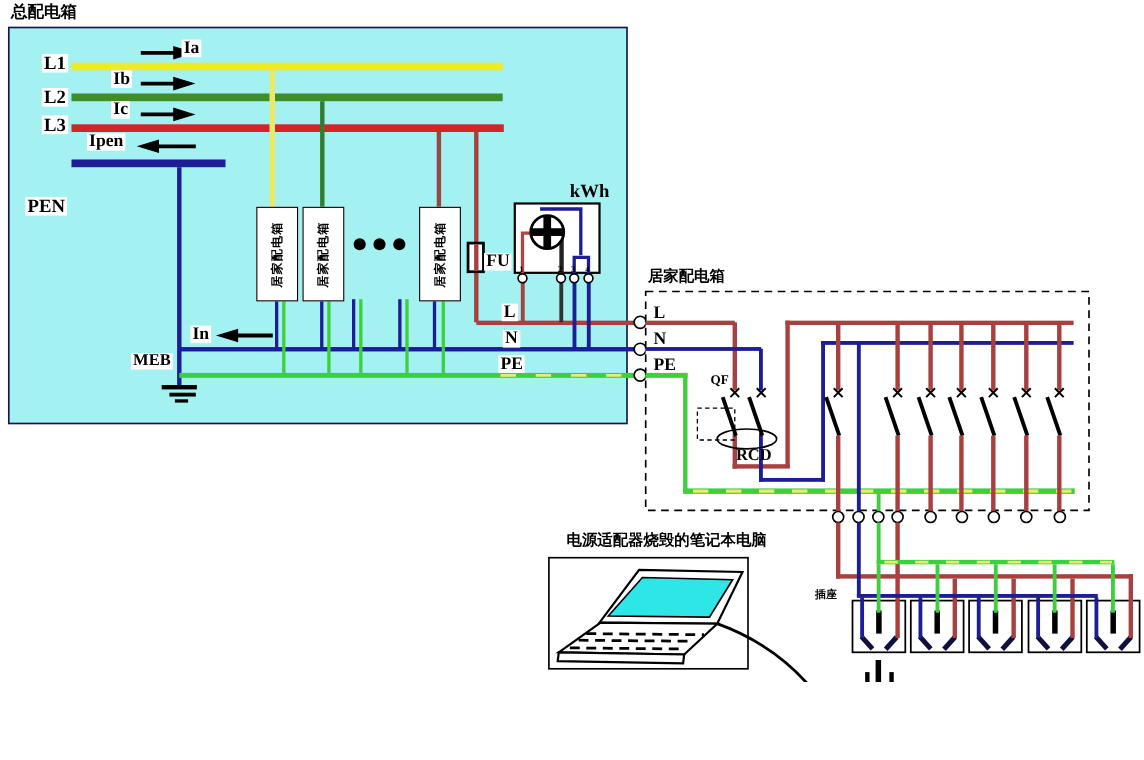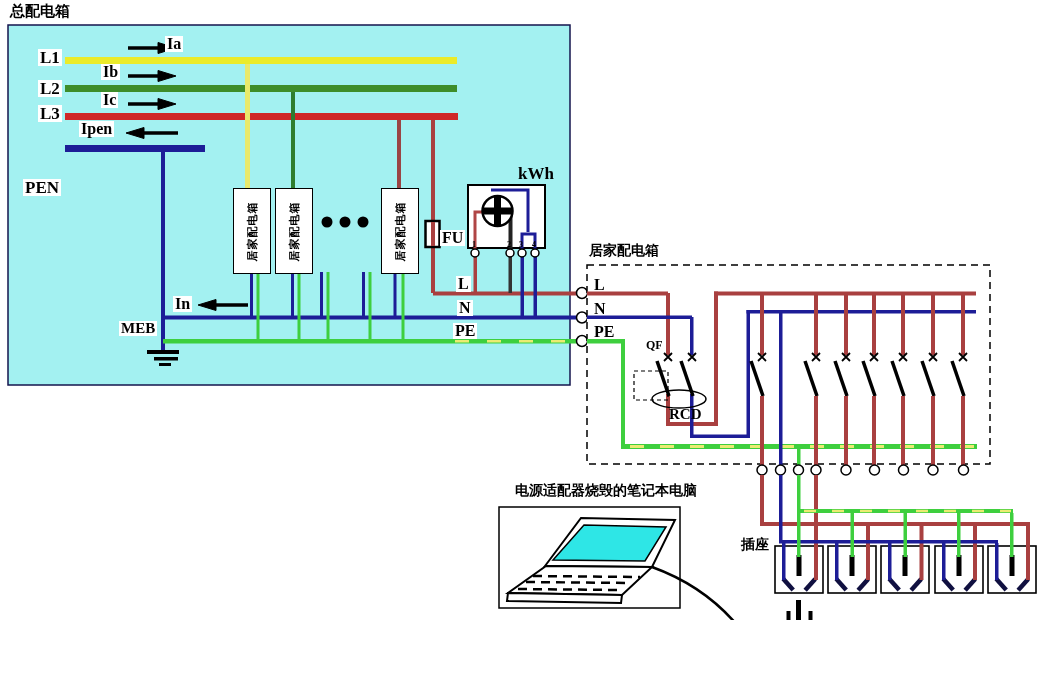--- a/index.html
+++ b/index.html
@@ -368,16 +368,16 @@
 <div class="lbl serif16" style="left:457px;top:300px;">N</div>
 <div class="lbl serif16" style="left:453px;top:323px;">PE</div>
 
 <div class="lbl cjk" style="left:589px;top:243px;font-size:14px;">居家配电箱</div>
 <div class="lbl serif16" style="left:592px;top:277px;background:transparent;">L</div>
 <div class="lbl serif16" style="left:592px;top:301px;background:transparent;">N</div>
 <div class="lbl serif16" style="left:592px;top:324px;background:transparent;">PE</div>
 <div class="lbl" style="left:644px;top:339px;font-size:12px;background:transparent;">QF</div>
 <div class="lbl" style="left:627px;top:407px;font-size:15px;background:transparent;margin-left:40px;">RCD</div>
 
-<div class="lbl cjk" style="left:741px;top:537px;font-size:14px;">插座</div>
+<div class="lbl cjk" style="left:741px;top:537px;font-size:10px;">插座</div>
 <div class="lbl cjk" style="left:515px;top:483px;font-size:14px;">电源适配器烧毁的笔记本电脑</div>
 
 </div>
 
 </body></html>

